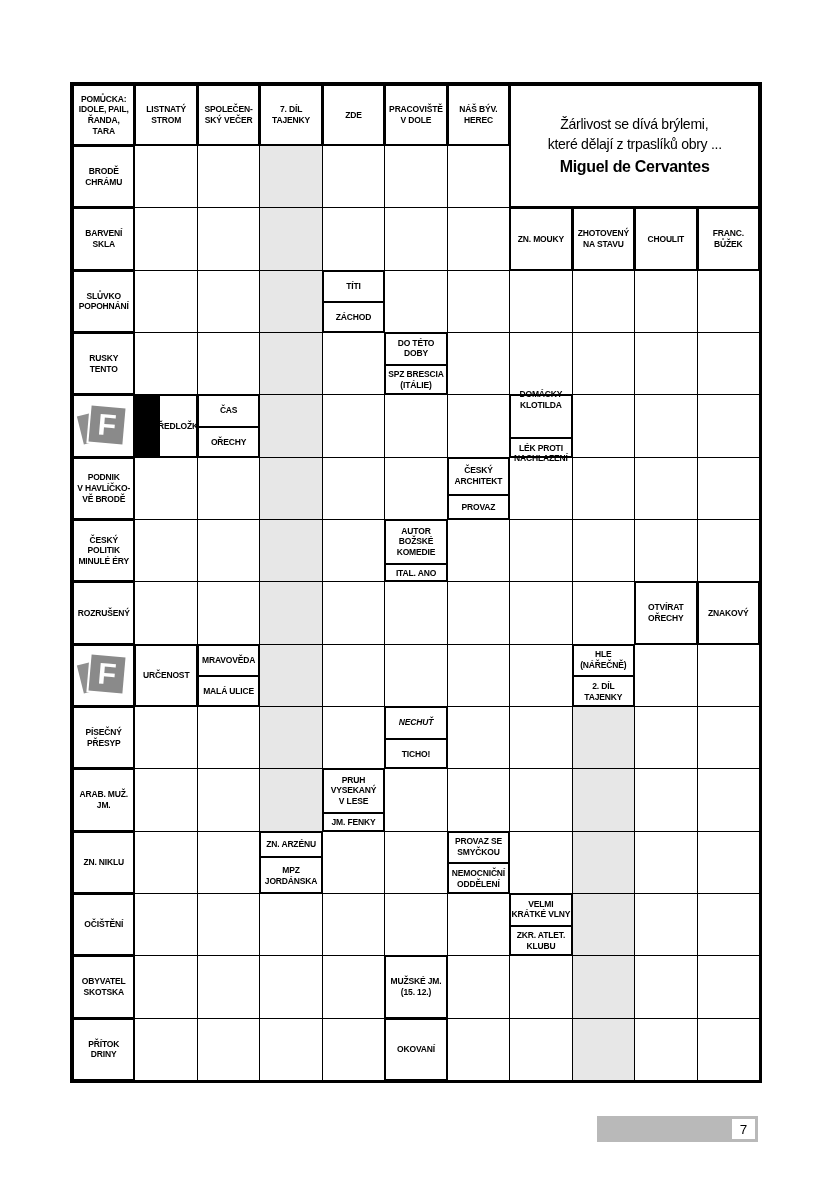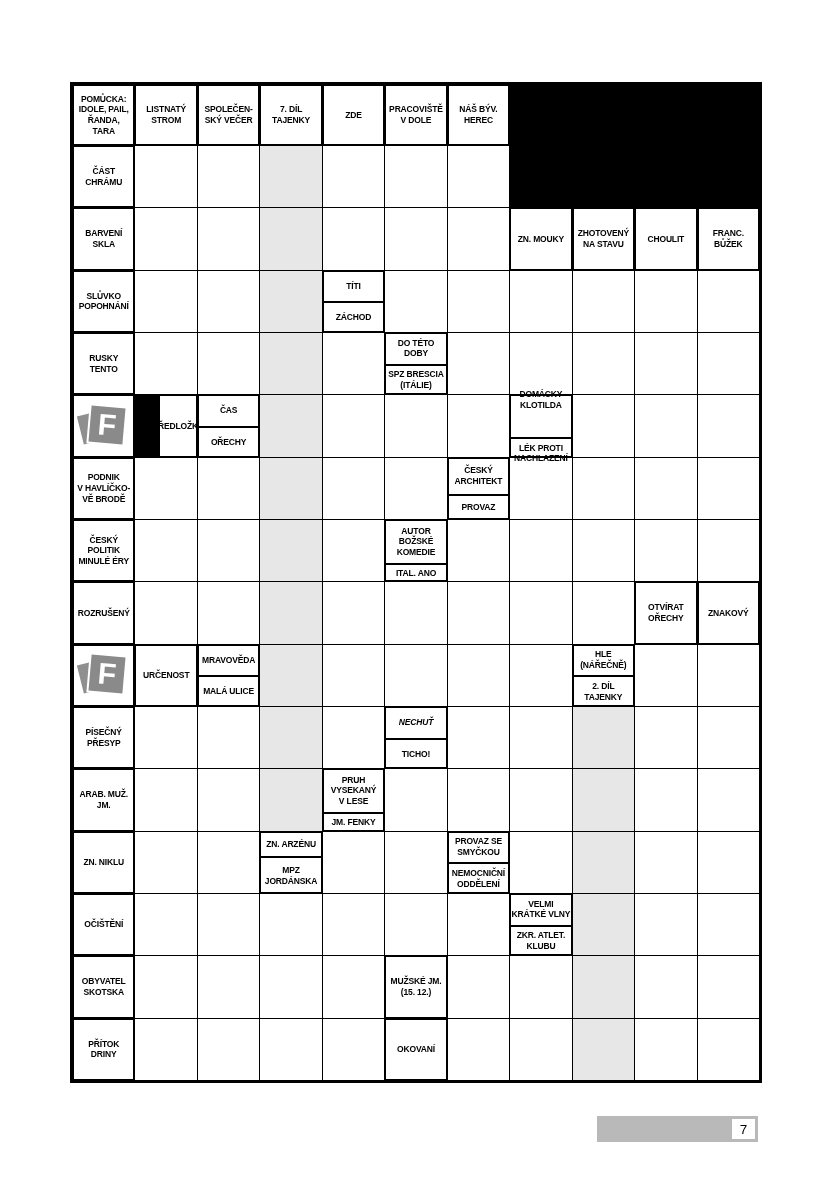--- a/index.html
+++ b/index.html
@@ -68,21 +68,26 @@
 STROM</div>
     <div class="cell clue boxed" style="grid-area: 1 / 3 / span 1 / span 1;">SPOLEČEN-
 SKÝ VEČER</div>
     <div class="cell clue boxed" style="grid-area: 1 / 4 / span 1 / span 1;">7. DÍL
 TAJENKY</div>
     <div class="cell clue boxed" style="grid-area: 1 / 5 / span 1 / span 1;">ZDE</div>
     <div class="cell clue boxed" style="grid-area: 1 / 6 / span 1 / span 1;">PRACOVIŠTĚ
 V DOLE</div>
     <div class="cell clue boxed" style="grid-area: 1 / 7 / span 1 / span 1;">NÁŠ BÝV.
 HEREC</div>
-    <div class="cell clue boxed" style="grid-area: 2 / 1 / span 1 / span 1;">ČÁST
+    <div class="cell boxed quote-cell" style="grid-area: 1 / 8 / span 2 / span 4;">
+      <div class="quote-line">Žárlivost se dívá brýlemi,</div>
+      <div class="quote-line">které dělají z trpaslíků obry ...</div>
+      <div class="quote-author">Miguel de Cervantes</div>
+    </div>
+    <div class="cell clue boxed" style="grid-area: 2 / 1 / span 1 / span 1;">BRODĚ
 CHRÁMU</div>
     <div class="cell shaded" style="background: rgb(231, 231, 231); grid-area: 2 / 4 / span 1 / span 1;"></div>
     <div class="cell clue boxed" style="grid-area: 3 / 1 / span 1 / span 1;">BARVENÍ
 SKLA</div>
     <div class="cell shaded" style="background: rgb(231, 231, 231); grid-area: 3 / 4 / span 1 / span 1;"></div>
     <div class="cell clue boxed" style="grid-area: 3 / 8 / span 1 / span 1;">ZN. MOUKY</div>
     <div class="cell clue boxed" style="grid-area: 3 / 9 / span 1 / span 1;">ZHOTOVENÝ
 NA STAVU</div>
     <div class="cell clue boxed" style="grid-area: 3 / 10 / span 1 / span 1;">CHOULIT</div>
     <div class="cell clue boxed" style="grid-area: 3 / 11 / span 1 / span 1;">FRANC.

